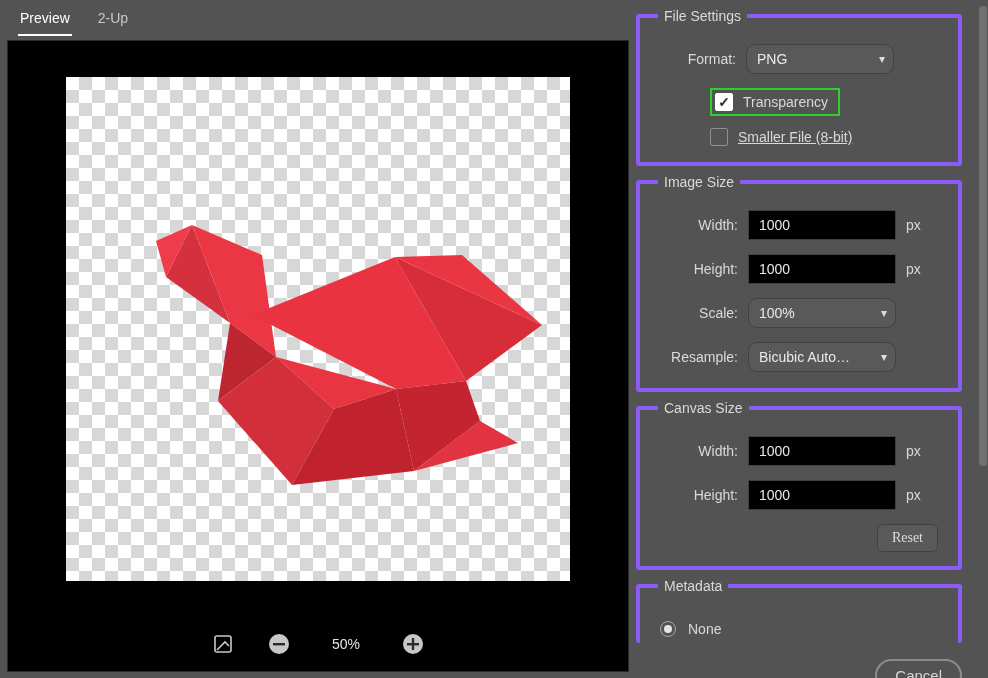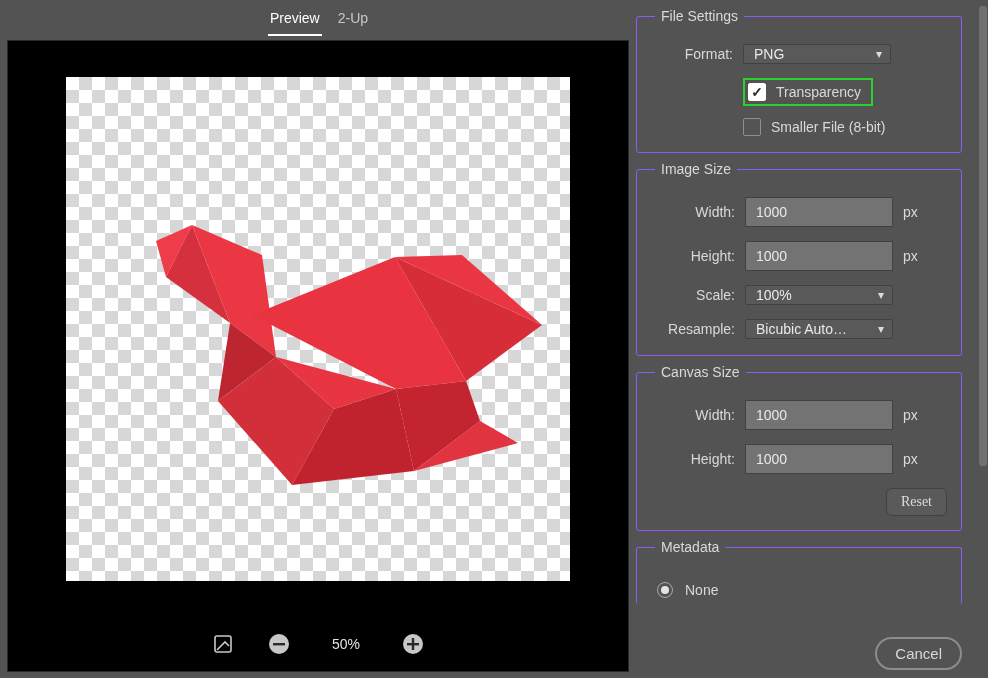--- a/index.html
+++ b/index.html
@@ -1,18 +1,18 @@
 <!DOCTYPE html>
 <html><head>
 <meta charset="utf-8">
 <style>
   * { box-sizing: border-box; margin: 0; padding: 0; font-family: -apple-system, "Segoe UI", Arial, sans-serif; }
   body { background: #535353; width: 988px; height: 678px; overflow: hidden; color: #d9d9d9; font-size: 14px; display: flex; }
   .left-panel { width: 636px; display: flex; flex-direction: column; padding: 0 6px 6px 6px; }
-  .tabs { display: flex; gap: 14px; padding: 6px 10px 0 12px; justify-content: center; }
+  .tabs { display: flex; gap: 24px; padding: 6px 10px 0 12px; }
   .tab { padding: 4px 2px 8px 2px; cursor: pointer; color: #c8c8c8; }
   .tab.active { color: #fff; border-bottom: 2px solid #fff; }
   .preview-box { flex: 1; background: #000; margin: 4px 1px 0 1px; display: flex; flex-direction: column; border: 1px solid #2a2a2a; position: relative; }
   .canvas-area { flex: 1; display: flex; align-items: center; justify-content: center; }
   .canvas {
     width: 504px; height: 504px;
     background-color: #fff;
     background-image:
       linear-gradient(45deg,#d7d7d7 25%,transparent 25%,transparent 75%,#d7d7d7 75%),
       linear-gradient(45deg,#d7d7d7 25%,transparent 25%,transparent 75%,#d7d7d7 75%);
@@ -20,48 +20,48 @@
     background-position: 0 0, 13px 13px;
     position: relative;
   }
   .swan-svg { position: absolute; inset: 0; }
   .preview-controls { height: 54px; display: flex; align-items: center; justify-content: center; gap: 34px; }
   .ctrl-icon { width: 22px; height: 22px; display: inline-flex; align-items: center; justify-content: center; cursor: pointer; }
   .zoom-label { color: #e4e4e4; font-size: 14px; min-width: 44px; text-align: center; }
 
   .right-panel { flex: 1; padding: 2px 8px 8px 0; display: flex; flex-direction: column; position: relative; }
   .scrollbar { position: absolute; right: 1px; top: 6px; width: 8px; height: 460px; background: #707070; border-radius: 3px; }
-  .fieldset { border: 1px solid #8b5cf6; border-radius: 3px; margin: 6px 18px 2px 0; padding: 14px 14px 14px 14px; }
+  .fieldset { border: 4px solid #8b5cf6; border-radius: 3px; margin: 6px 18px 2px 0; padding: 14px 20px 14px 14px; }
   .fieldset-legend { padding: 0 6px; color: #d9d9d9; font-size: 14px; margin-left: 4px; }
   .row { display: flex; align-items: center; margin: 6px 0 14px 0; }
   .row-label { text-align: right; color: #d9d9d9; }
   .file-row-label { width: 82px; margin-right: 10px; }
   .size-row-label { width: 84px; margin-right: 10px; }
   .select {
     background: #595959;
     border: 1px solid #414141;
-    border-radius: 2px;
-    height: 20px;
+    border-radius: 9px;
+    height: 30px;
     color: #e9e9e9;
     display: flex; align-items: center; justify-content: space-between;
     padding: 0 8px 0 10px;
     cursor: pointer;
   }
   .select .chev { font-size: 12px; color: #ddd; }
   .input-num {
-    background: #737373;
+    background: #000000;
     border: 1px solid #414141;
     height: 30px;
     color: #e9e9e9;
     padding: 0 10px;
     width: 148px;
     display: flex; align-items: center;
   }
   .unit { margin-left: 10px; color: #d9d9d9; }
-  .checkbox-row { display: flex; align-items: center; margin-left: 92px; margin-bottom: 12px; }
+  .checkbox-row { display: flex; align-items: center; margin-left: 56px; margin-bottom: 12px; }
   .chk { width: 18px; height: 18px; border: 1px solid #8f8f8f; border-radius: 2px; display: inline-flex; align-items: center; justify-content: center; margin-right: 10px; background: #545454; cursor: pointer; }
   .chk.checked { background: #fff; border-color: #fff; color: #2b2b2b; }
   .chk.checked::after { content: "✓"; font-size: 14px; font-weight: bold; line-height: 1; }
   .highlight-green { border: 2px solid #2bd02b; padding: 3px 10px 3px 3px; display: inline-flex; align-items: center; }
   .reset-row { display: flex; justify-content: flex-end; margin-top: 4px; }
   .btn { border-radius: 18px; padding: 6px 18px; cursor: pointer; border: 2px solid #8c8c8c; background: transparent; color: #d8d8d8; font-size: 15px; }
   .btn-reset { border-radius: 6px; border: 1px solid #414141; background: #5a5a5a; padding: 5px 14px; font-size: 14px; color: #dcdcdc; font-family: Liberation Serif, serif; }
   .btn-primary { background: #1673e6; border-color: #1673e6; color: #fff; }
   .footer-buttons { display: flex; justify-content: flex-end; padding: 14px 18px 0 0; margin-top: auto; }
   .radio-row { display: flex; align-items: center; margin: 13px 0 0 6px; }
@@ -131,21 +131,21 @@
         <span>PNG</span>
         <span class="chev">▾</span>
       </div>
     </div>
     <div class="checkbox-row">
       <span class="highlight-green">
         <span class="chk checked"></span>
         <span>Transparency</span>
       </span>
     </div>
-    <div class="checkbox-row" style="margin-bottom:2px;">
+    <div class="checkbox-row" style="margin-bottom:2px;text-decoration:underline;">
       <span class="chk"></span>
       <span>Smaller File (8-bit)</span>
     </div>
   </fieldset>
 
   <fieldset class="fieldset">
     <legend class="fieldset-legend">Image Size</legend>
     <div class="row">
       <span class="row-label size-row-label">Width:</span>
       <div class="input-num">

